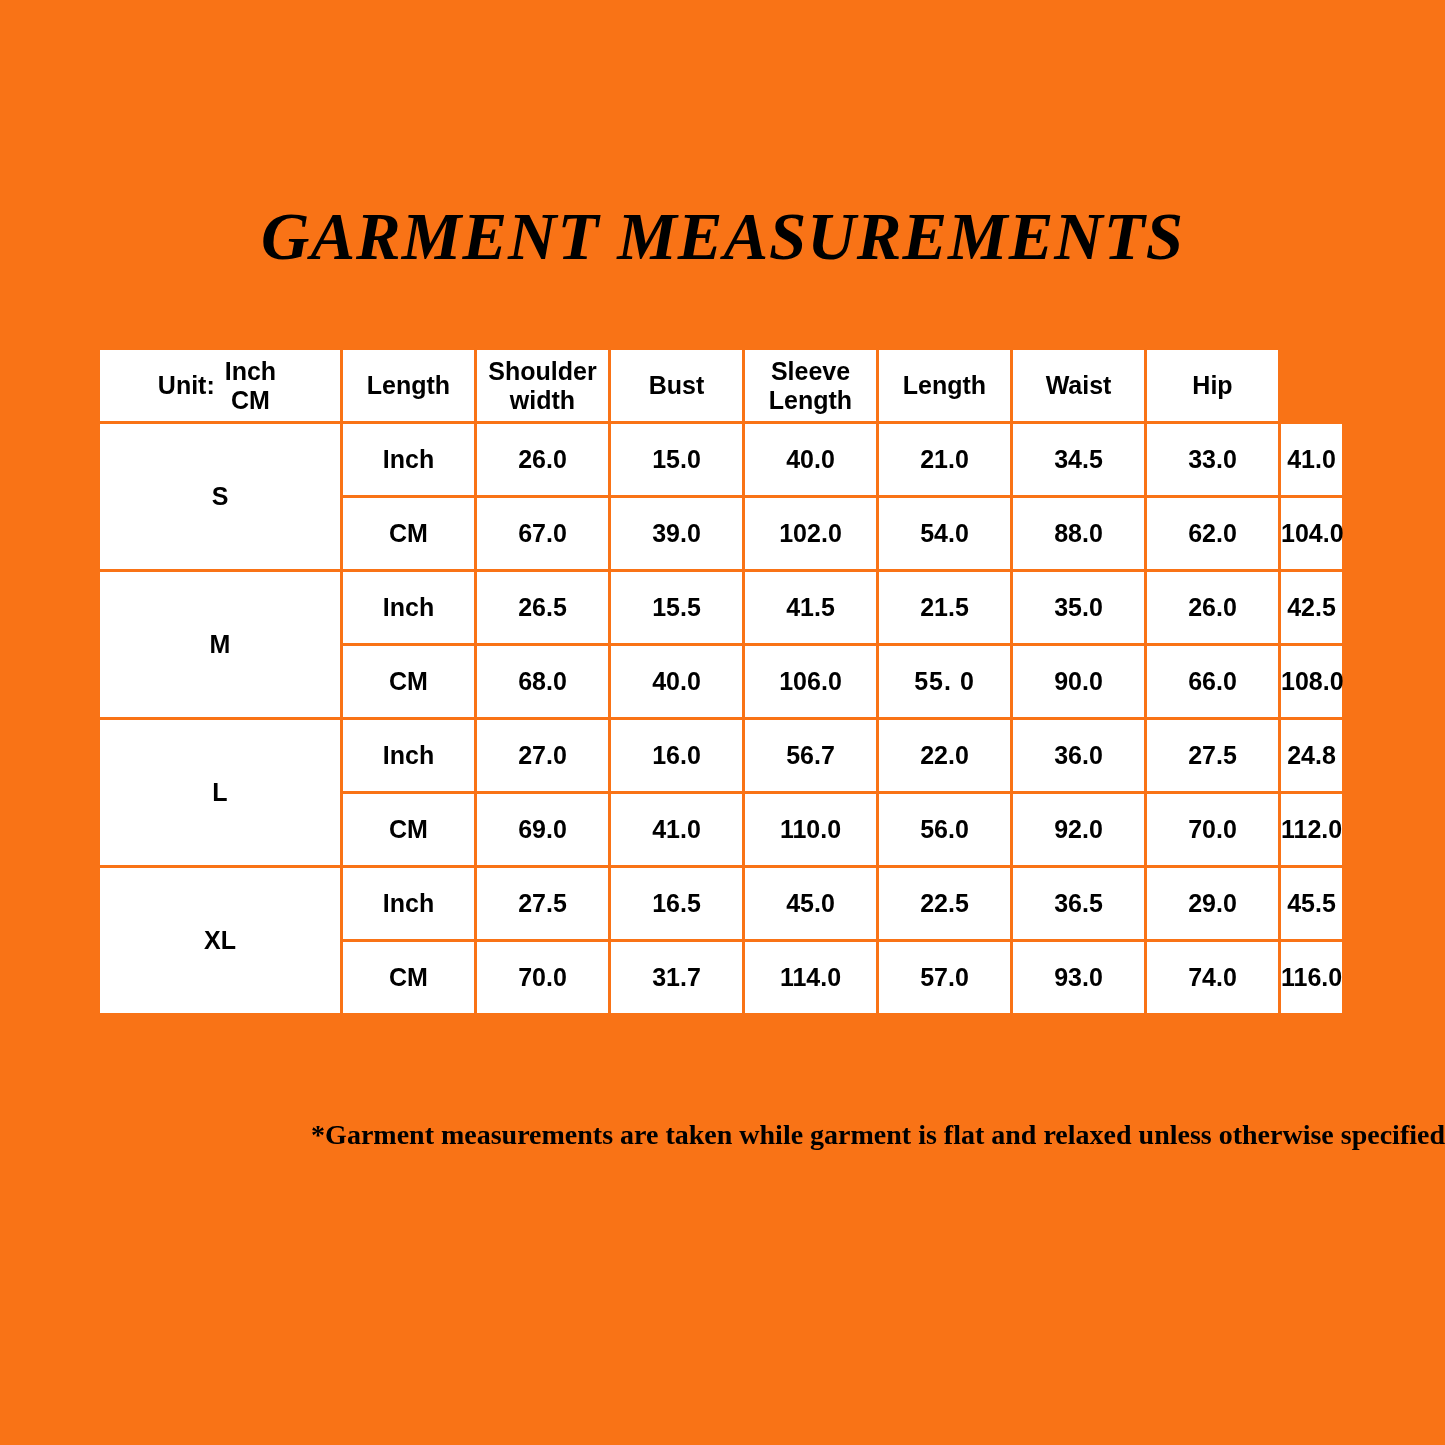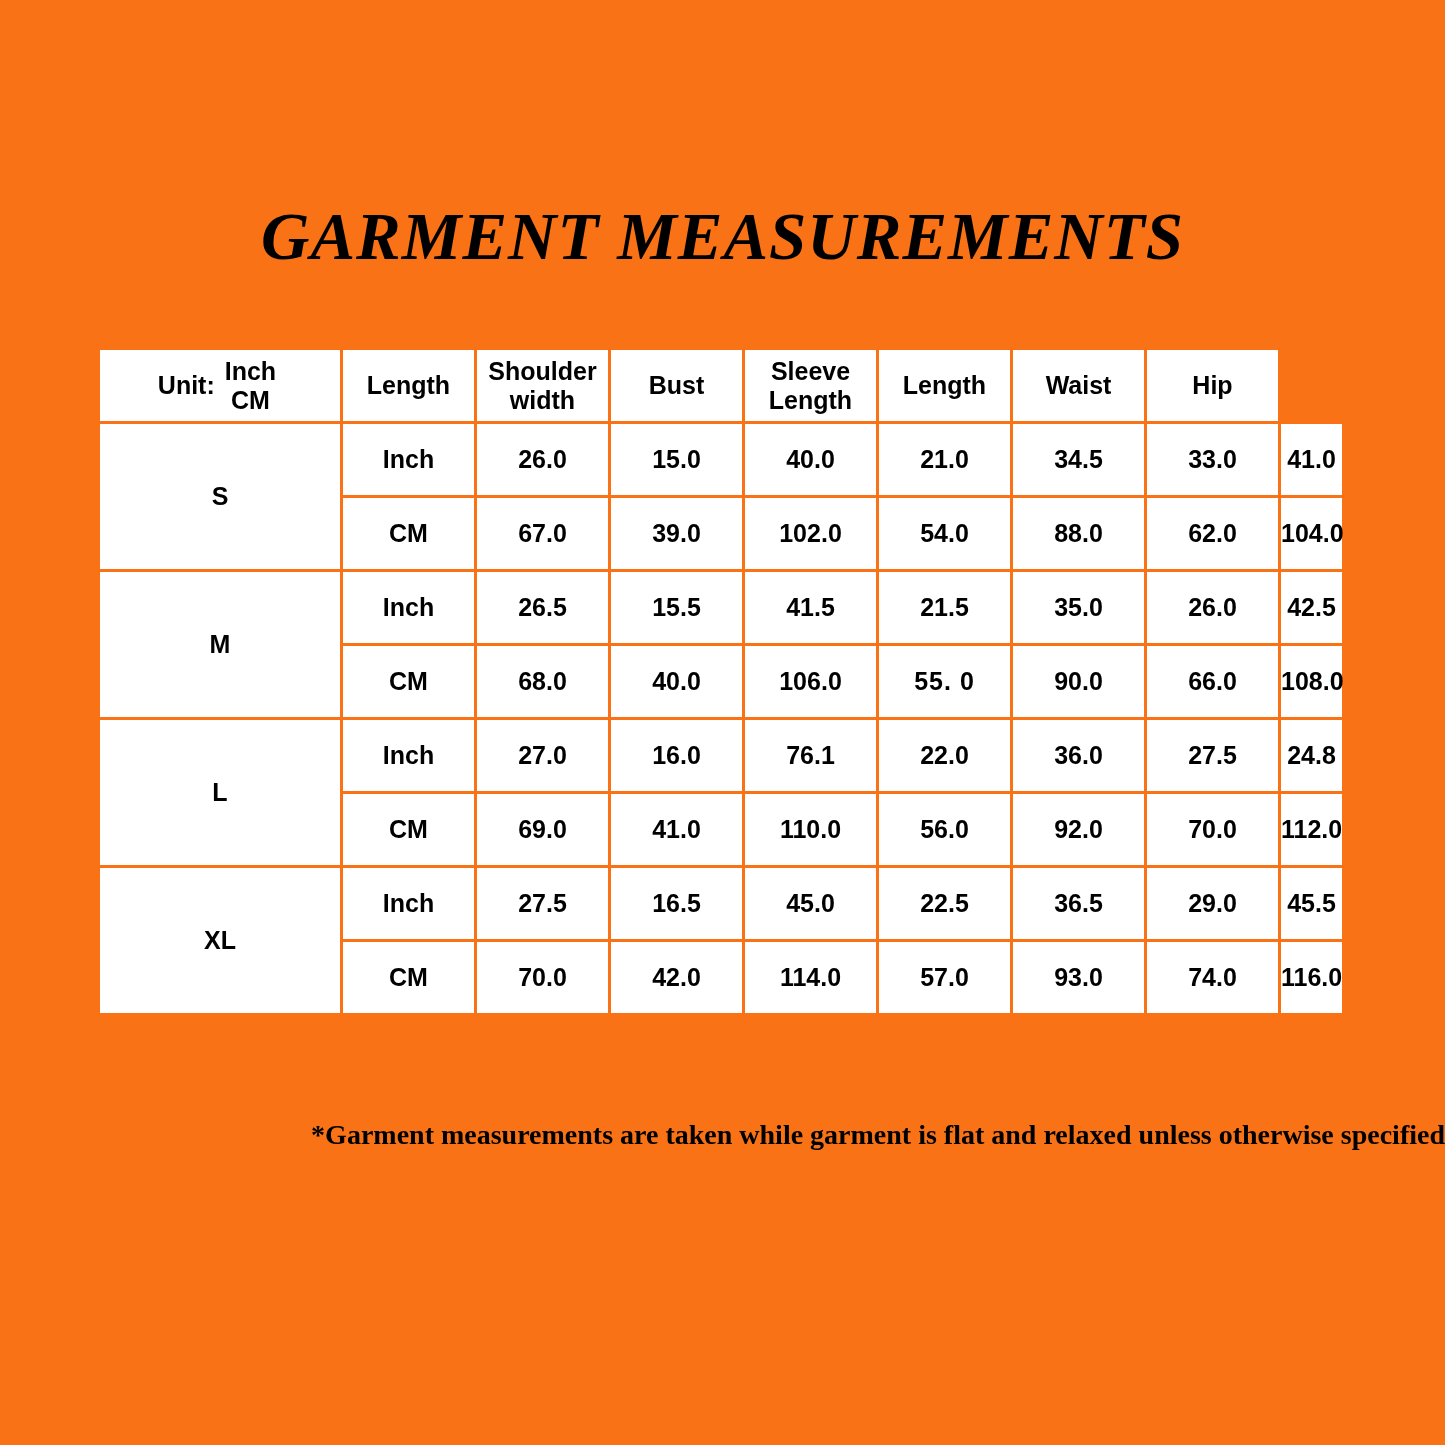--- a/index.html
+++ b/index.html
@@ -181,21 +181,21 @@
           <td>90.0</td>
           <td>66.0</td>
           <td>108.0</td>
         </tr>
 
         <tr>
           <td class="sizecell" rowspan="2">L</td>
           <td class="unitcell">Inch</td>
           <td>27.0</td>
           <td>16.0</td>
-          <td>76.1</td>
+          <td>56.7</td>
           <td>22.0</td>
           <td>36.0</td>
           <td>27.5</td>
           <td>24.8</td>
         </tr>
         <tr>
           <td class="unitcell">CM</td>
           <td>69.0</td>
           <td>41.0</td>
           <td>110.0</td>
@@ -212,21 +212,21 @@
           <td>16.5</td>
           <td>45.0</td>
           <td>22.5</td>
           <td>36.5</td>
           <td>29.0</td>
           <td>45.5</td>
         </tr>
         <tr>
           <td class="unitcell">CM</td>
           <td>70.0</td>
-          <td>42.0</td>
+          <td>31.7</td>
           <td>114.0</td>
           <td>57.0</td>
           <td>93.0</td>
           <td>74.0</td>
           <td>116.0</td>
         </tr>
 
       </tbody>
     </table>
   </div>

